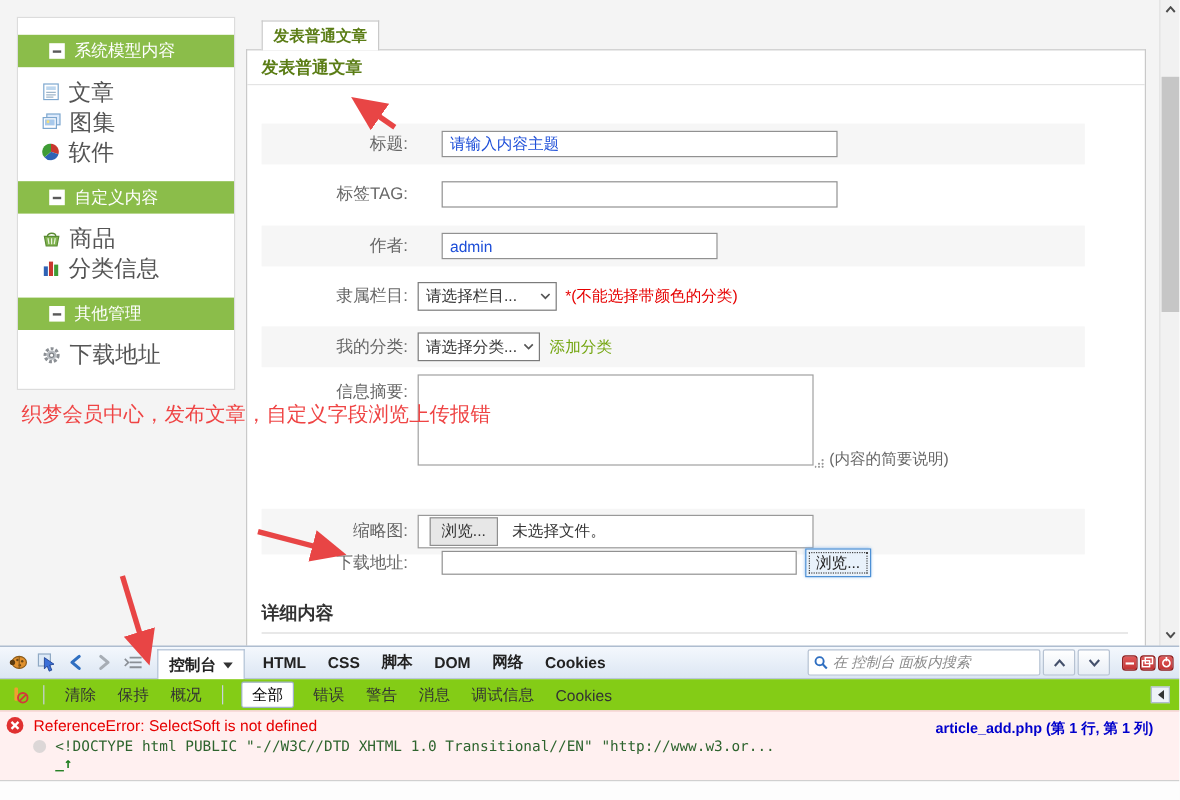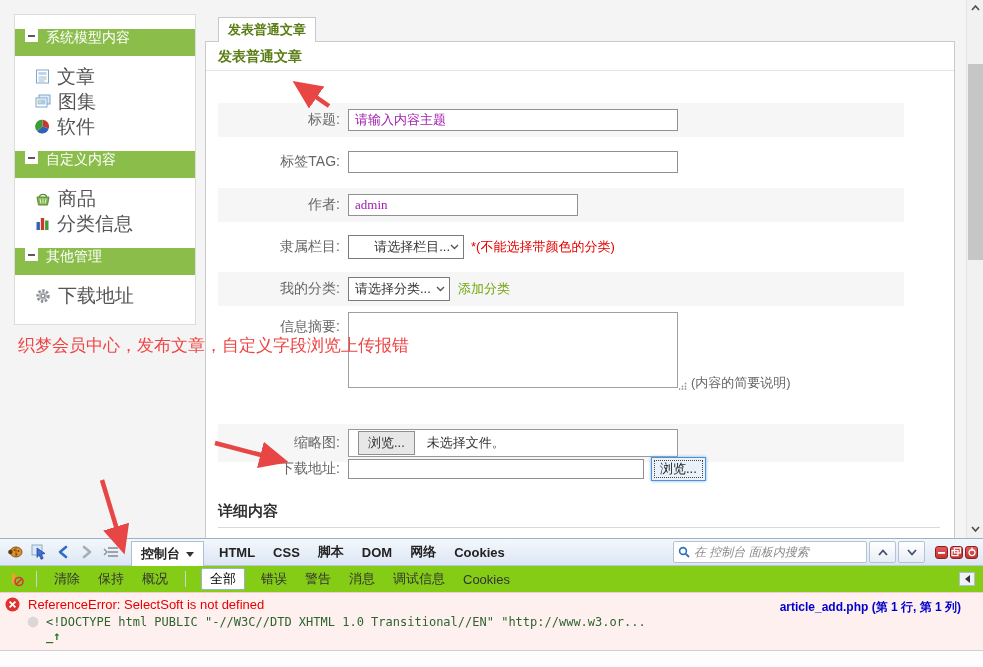--- a/index.html
+++ b/index.html
@@ -6,38 +6,38 @@
   body { font-family:"Liberation Sans", sans-serif; background:#fff; }
   .screen { position:relative; width:983px; height:667px; background:#f4f4f4; overflow:hidden; }
 
   
   .vscroll { position:absolute; left:966px; top:0; width:17px; height:538px; background:#f1f1f1; border-left:1px solid #e2e2e2; }
   .vscroll .btn { position:absolute; left:0; width:17px; height:16px; display:flex; align-items:center; justify-content:center; }
   .vscroll .thumb { position:absolute; left:1px; top:64px; width:15px; height:196px; background:#c6c6c6; }
 
   
   .sidebar { position:absolute; left:14px; top:14px; width:182px; background:#fff; border:1px solid #dcdcdc; padding:14px 0 12px; }
-  .side-header { height:27px; background:#8bbd4a; color:#fff; font-size:14px; display:flex; padding-left:10px; gap:8px; }
+  .side-header { height:27px; background:#8bbd4a; color:#fff; font-size:14px; display:flex; align-items:center; padding-left:26px; gap:8px; }
   .minusbox { width:13px; height:13px; background:#fff; display:inline-flex; align-items:center; justify-content:center; flex:0 0 auto; }
   .minusbox i { display:block; width:7px; height:2px; background:#5a5a5a; }
   .side-items { padding:8px 0 12px; }
   .side-item { height:25px; display:flex; align-items:center; gap:7px; padding-left:20px; color:#555; font-size:19px; cursor:pointer; }
   .side-item svg { flex:0 0 auto; }
 
   
   .panel { position:absolute; left:205px; top:41px; width:750px; height:497px; background:#fff; border:1px solid #c9c9c9; border-bottom:none; }
   .tab { position:absolute; left:218px; top:17px; width:98px; height:25px; background:#fff; border:1px solid #c9c9c9; border-bottom:none; z-index:2;
          color:#5b7d16; font-weight:bold; font-size:13px; text-align:center; line-height:24px; }
   .page-heading { position:absolute; left:218px; top:48px; color:#5b7d16; font-weight:bold; font-size:14px; z-index:2; }
   .heading-rule { position:absolute; left:206px; top:70px; width:748px; height:1px; background:#e4e4e4; z-index:2; }
 
   .frow { position:absolute; left:218px; width:686px; display:flex; align-items:center; z-index:2; }
   .frow.gray { background:#f6f6f6; }
   .flabel { width:122px; text-align:right; margin-right:8px; color:#666; font-size:14px; flex:0 0 auto; }
-  .tinput { height:22px; border:1px solid #919191; background:#fff; font-size:13px; color:#a21caf; padding:2px 6px; font-family:Liberation Serif, serif; }
+  .tinput { height:22px; border:1px solid #919191; background:#fff; font-size:13px; color:#1d4ed8; padding:2px 6px; font-family:Liberation Sans, sans-serif;margin-left:20px; }
   .sel { height:24px; border:1px solid #7b7b7b; background:#fff; display:flex; align-items:center; font-size:13px; color:#333; padding:0 4px 0 6px; justify-content:space-between; cursor:default; }
   .rednote { color:#e60000; font-size:13px; margin-left:7px; }
   .greenlink { color:#73a50f; font-size:13px; margin-left:8px; cursor:pointer;text-align:center; }
   .tarea { width:330px; height:76px; border:1px solid #a0a0a0; background:#fff; resize:none; }
   .graynote { color:#666; font-size:13px; align-self:flex-end; margin:0 0 4px 4px; }
   .filebox { width:330px; height:28px; border:1px solid #999; display:flex; align-items:center; background:#fff; }
   .browse1 { margin-left:9px; padding:2px 9px; font-size:13px; color:#333; background:#e7e7e7; border:1px solid #8f8f8f; cursor:pointer; }
   .filestatus { margin-left:12px; font-size:13px; color:#333; }
   .browse2 { margin-left:7px; padding:2px 8px; font-size:13px; color:#222; background:#e9f2fb; border:1px solid #4d90d5; box-shadow:0 0 3px #7db0e8; outline:1px dotted #444; outline-offset:-4px; cursor:pointer; }
   .detail-heading { position:absolute; left:218px; top:502px; font-size:15px; font-weight:bold; color:#333; z-index:2; }
@@ -174,21 +174,21 @@
   <div class="frow" style="top:145px;height:34px;">
     <span class="flabel">标签TAG:</span>
     <input class="tinput" style="width: 330px;">
   </div>
   <div class="frow gray" style="top:188px;height:34px;">
     <span class="flabel">作者:</span>
     <input class="tinput" style="width: 230px;" value="admin">
   </div>
   <div class="frow" style="top:230px;height:34px;">
     <span class="flabel">隶属栏目:</span>
-    <div class="sel" style="width:116px;justify-content:flex-end;">
+    <div class="sel" style="width:116px;">
       <span>请选择栏目...</span>
       <svg width="9" height="6" viewBox="0 0 9 6">
           <polyline points="1,1 4.5,4.5 8,1" fill="none" stroke="#555" stroke-width="1.4"></polyline>
         </svg>
     </div>
     <span class="rednote">*(不能选择带颜色的分类)</span>
   </div>
   <div class="frow gray" style="top:272px;height:34px;">
     <span class="flabel">我的分类:</span>
     <div class="sel" style="width:102px;">

